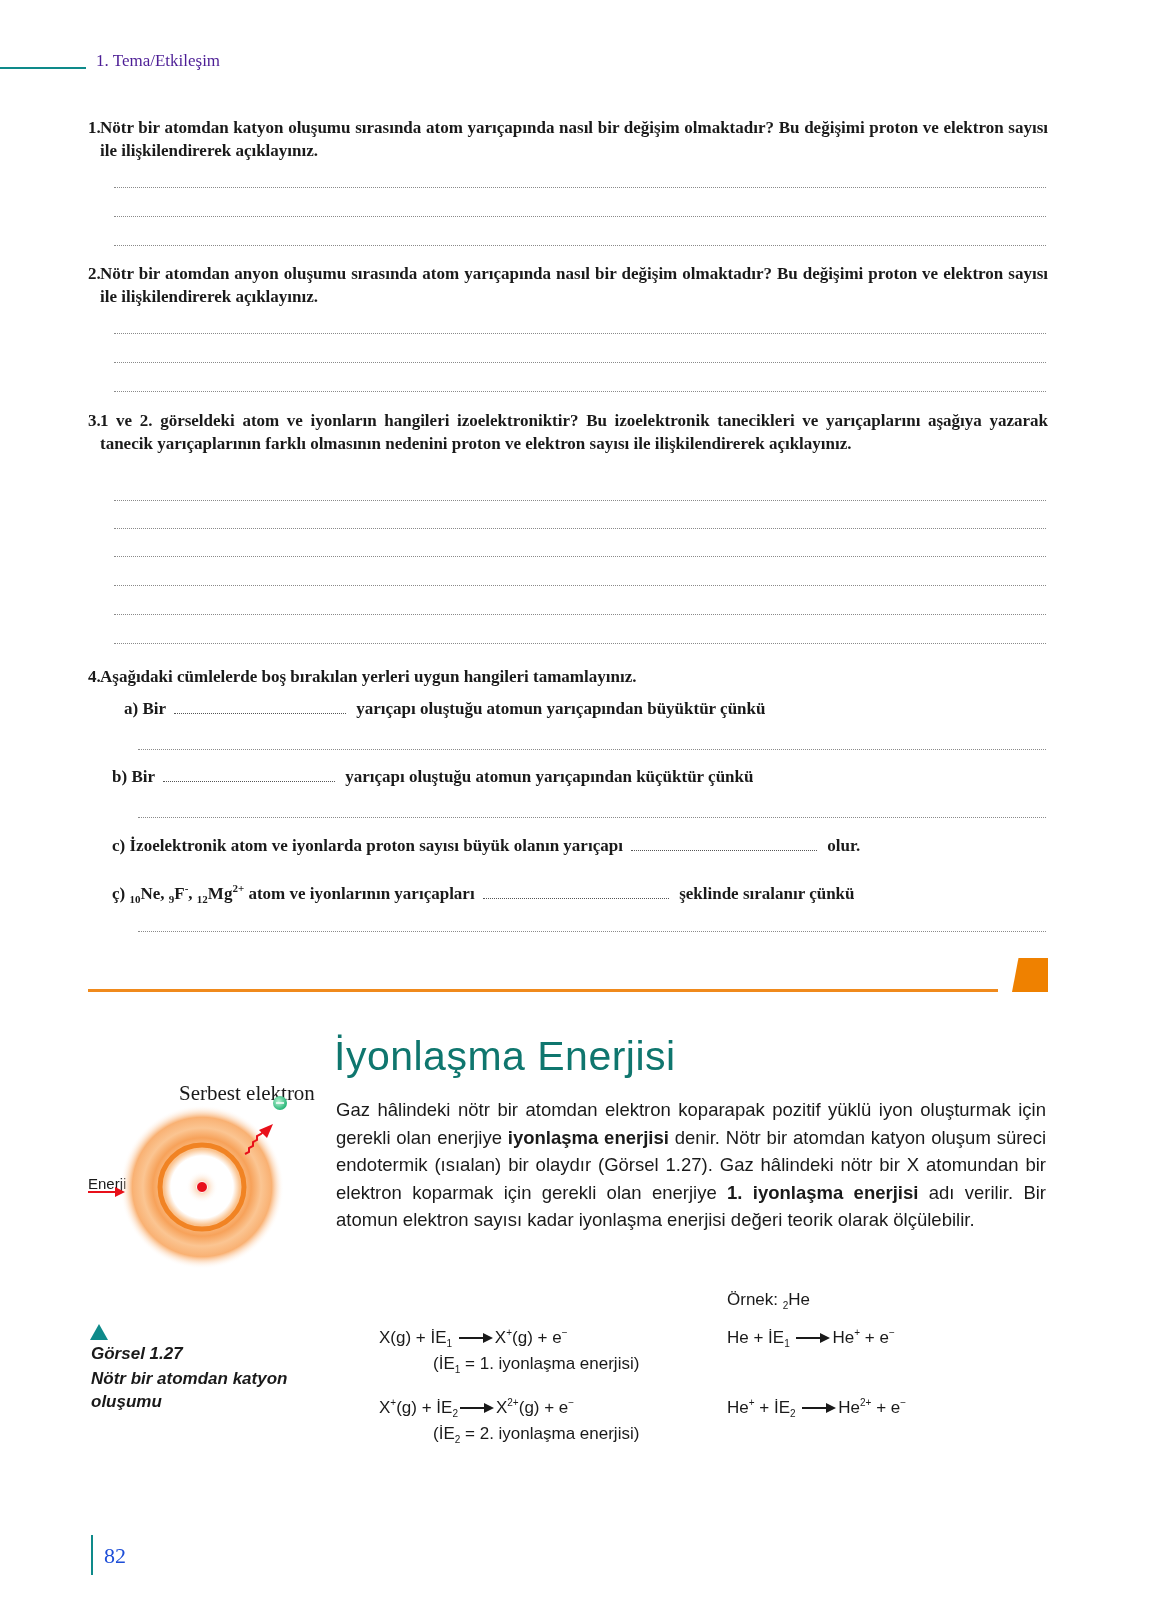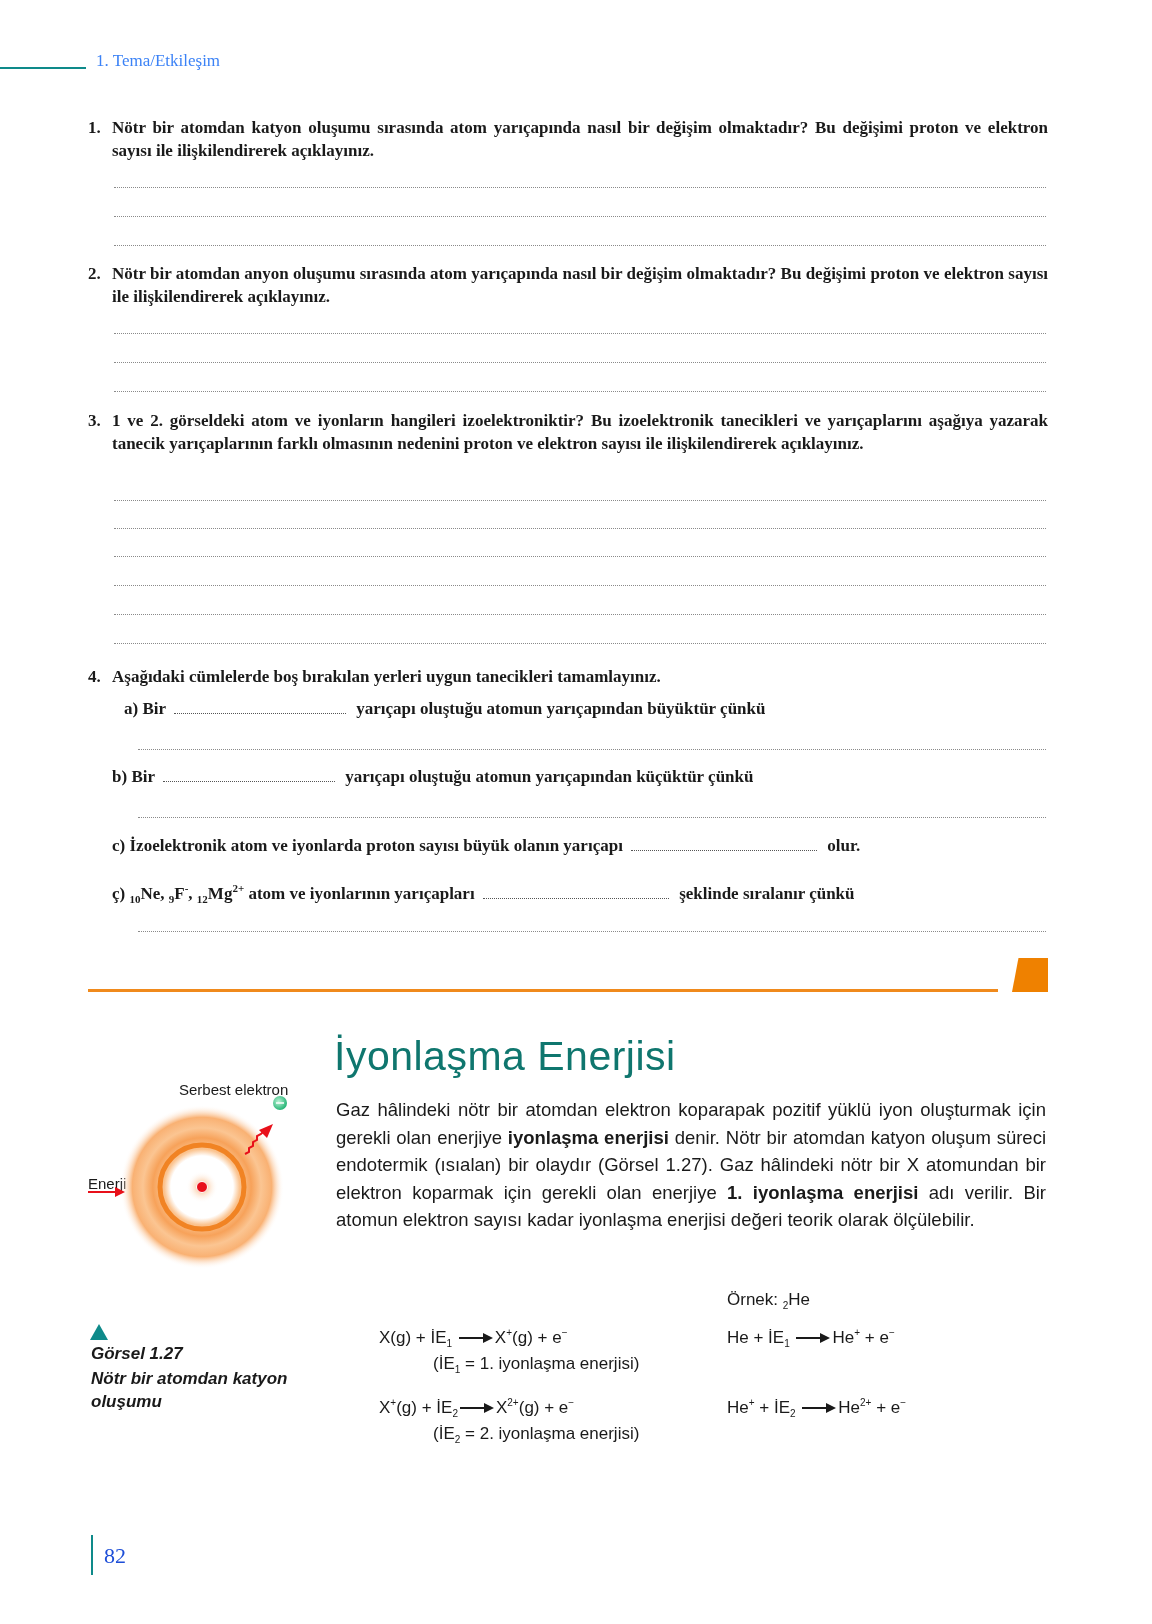--- a/index.html
+++ b/index.html
@@ -3,44 +3,44 @@
 <meta charset="utf-8">
 <style>
   * { box-sizing: border-box; margin: 0; padding: 0; }
   html, body { width: 1152px; height: 1624px; background: #ffffff; }
   body { position: relative; overflow: hidden; color: #1a1a1a; }
   .serif { font-family: "Liberation Serif", "DejaVu Serif", serif; }
   .sans { font-family: "Liberation Sans", "DejaVu Sans", sans-serif; }
 
   
   .hdr-line { position: absolute; left: 0; top: 67px; width: 86px; height: 2px; background: #0e8a8a; }
-  .hdr-text { position: absolute; left: 96px; top: 51px; font-size: 17px; color: #3b82f6; }
+  .hdr-text { position: absolute; left: 96px; top: 51px; font-size: 17px; color: #4c1d95; }
 
   
   .q { position: absolute; left: 88px; width: 960px; font-size: 17px; line-height: 23px; font-weight: bold; }
   .q .num { position: absolute; left: 0; top: 0; }
-  .q .txt { margin-left: 24px; text-align: justify; }
+  .q .txt { margin-left: 12px; text-align: justify; }
   .dots { position: absolute; left: 114px; width: 932px; height: 0; border-top: 1px dotted #8a8a8a; }
   .dots.sub { left: 138px; width: 908px; }
 
   .sub-item { position: absolute; font-size: 17px; font-weight: bold; white-space: nowrap; }
   .blank { display: inline-block; border-bottom: 1px dotted #555; height: 14px; vertical-align: baseline; margin: 0 6px 0 4px; }
   sub.s, sup.s { font-size: 11px; }
 
   
   .orange-line { position: absolute; left: 88px; top: 989px; width: 910px; height: 3px; background: #f08a1c; }
   .orange-tab { position: absolute; left: 1012px; top: 958px; width: 36px; height: 34px; background: #ef8100; clip-path: polygon(18% 0, 100% 0, 100% 100%, 0 100%); }
 
   
   .sec-title { position: absolute; left: 334px; top: 1033px; font-size: 41px; color: #0f766e; letter-spacing: 0.5px; }
   .para { position: absolute; left: 336px; top: 1096px; width: 710px; font-size: 18.5px; line-height: 27.5px; text-align: justify; color: #1a1a1a; }
   .para b { font-weight: bold; }
 
   
-  .fig-label-top { position: absolute; left: 179px; top: 1081px; font-size: 15px; }
+  .fig-label-top { position: absolute; left: 179px; top: 1081px; font-size: 21px; font-family: Liberation Serif, serif; }
   .fig-label-left { position: absolute; left: 88px; top: 1175px; font-size: 15px; }
   .atom { position: absolute; left: 125px; top: 1110px; width: 170px; height: 170px; }
   .caption-tri { position: absolute; left: 90px; top: 1324px; width: 0; height: 0; border-left: 9px solid transparent; border-right: 9px solid transparent; border-bottom: 16px solid #0e8a8a; }
   .caption-title { position: absolute; left: 91px; top: 1344px; font-size: 17px; font-weight: bold; font-style: italic; }
   .caption-text { position: absolute; left: 91px; top: 1367px; font-size: 17px; font-style: italic; line-height: 23px; width: 230px; font-weight: bold; }
 
   
   .eq { position: absolute; font-size: 17px; white-space: nowrap; }
   .eq sub, .eq sup { font-size: 10px; }
   .arrow { display: inline-block; width: 34px; height: 10px; position: relative; vertical-align: middle; margin: 0 2px; }
@@ -79,21 +79,21 @@
 </div>
 <div class="dots" style="top:500px;"></div>
 <div class="dots" style="top:528px;"></div>
 <div class="dots" style="top:556px;"></div>
 <div class="dots" style="top:585px;"></div>
 <div class="dots" style="top:614px;"></div>
 <div class="dots" style="top:643px;"></div>
 
 <div class="q serif" style="top:665px;">
   <span class="num">4.</span>
-  <div class="txt">Aşağıdaki cümlelerde boş bırakılan yerleri uygun tanecikleri tamamlayınız.</div>
+  <div class="txt">Aşağıdaki cümlelerde boş bırakılan yerleri uygun hangileri tamamlayınız.</div>
 </div>
 
 <div class="sub-item serif" style="left:124px; top:699px;">
   <span>a)</span>
   <span>Bir</span>
   <span class="blank" style="width:172px;"></span>
   <span>yarıçapı oluştuğu atomun yarıçapından büyüktür çünkü</span>
 </div>
 <div class="dots sub" style="top:749px;"></div>
 

